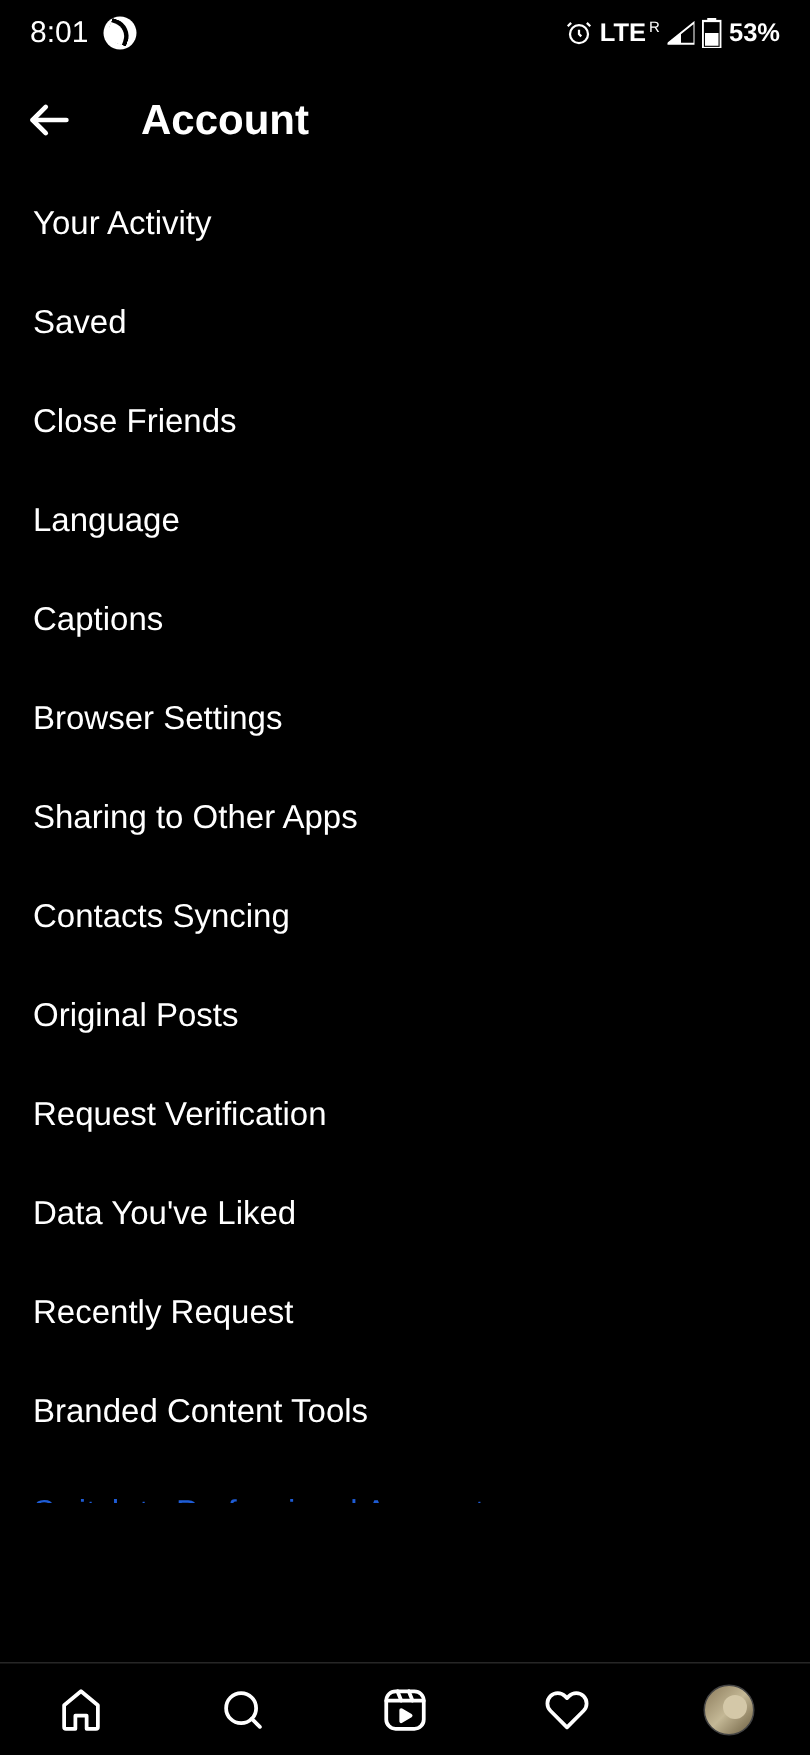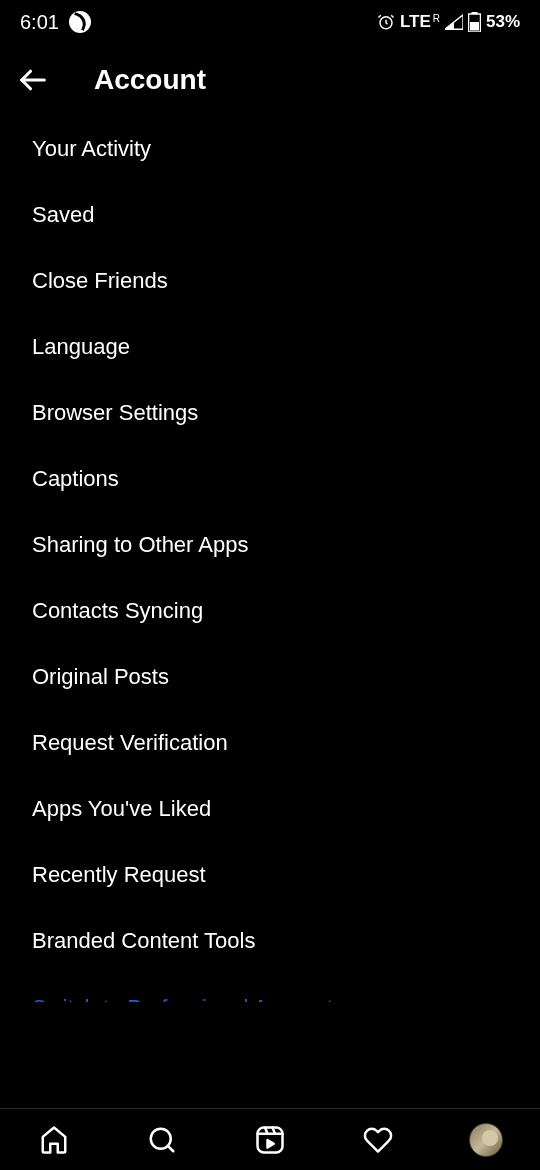--- a/index.html
+++ b/index.html
@@ -85,21 +85,21 @@
       justify-content: center;
     }
     
     .page-title {
       font-size: 28px;
       font-weight: 700;
     }
     
     
     .menu-list {
-      padding: 0 12px;
+      padding: 0 2px;
     }
     
     .menu-item {
       padding: 20px 20px;
       font-size: 22px;
       font-weight: 400;
       color: #ffffff;
     }
     
     .highlighted {
@@ -168,21 +168,21 @@
       border-radius: 50%;
       top: 6px;
       left: 12px;
     }
   </style>
 </head>
 <body>
 
 <div class="status-bar">
   <div class="status-left">
-    <span>6:01</span>
+    <span>8:01</span>
     <span class="airtel-icon"></span>
   </div>
   <div class="status-right">
     <span class="alarm-icon">
       <svg width="18" height="18" viewBox="0 0 24 24" fill="none" stroke="#ffffff" stroke-width="2">
         <circle cx="12" cy="13" r="8"></circle>
         <path d="M12 9v4l2 2"></path>
         <path d="M5 3L2 6"></path>
         <path d="M19 3l3 3"></path>
       </svg>
@@ -214,27 +214,27 @@
     </svg>
   </div>
   <div class="page-title">Account</div>
 </div>
 
 <div class="menu-list">
   <div class="menu-item">Your Activity</div>
   <div class="menu-item">Saved</div>
   <div class="menu-item">Close Friends</div>
   <div class="menu-item">Language</div>
+  <div class="menu-item">Captions</div>
   <div class="menu-item">Browser Settings</div>
-  <div class="menu-item">Captions</div>
   <div class="menu-item">Sharing to Other Apps</div>
   <div class="menu-item">Contacts Syncing</div>
   <div class="menu-item">Original Posts</div>
   <div class="menu-item">Request Verification</div>
-  <div class="menu-item">Apps You've Liked</div>
+  <div class="menu-item">Data You've Liked</div>
   <div class="menu-item">Recently Request</div>
   <div class="menu-item">Branded Content Tools</div>
   <div class="link-item">Switch to Professional Account</div>
 </div>
 
 <div class="bottom-nav">
   <div class="nav-item">
     <svg width="30" height="30" viewBox="0 0 24 24" fill="none" stroke="#ffffff" stroke-width="2" stroke-linecap="round" stroke-linejoin="round">
       <path d="M3 9.5L12 2l9 7.5V21a1 1 0 0 1-1 1h-5v-7h-6v7H4a1 1 0 0 1-1-1V9.5z"></path>
     </svg>

